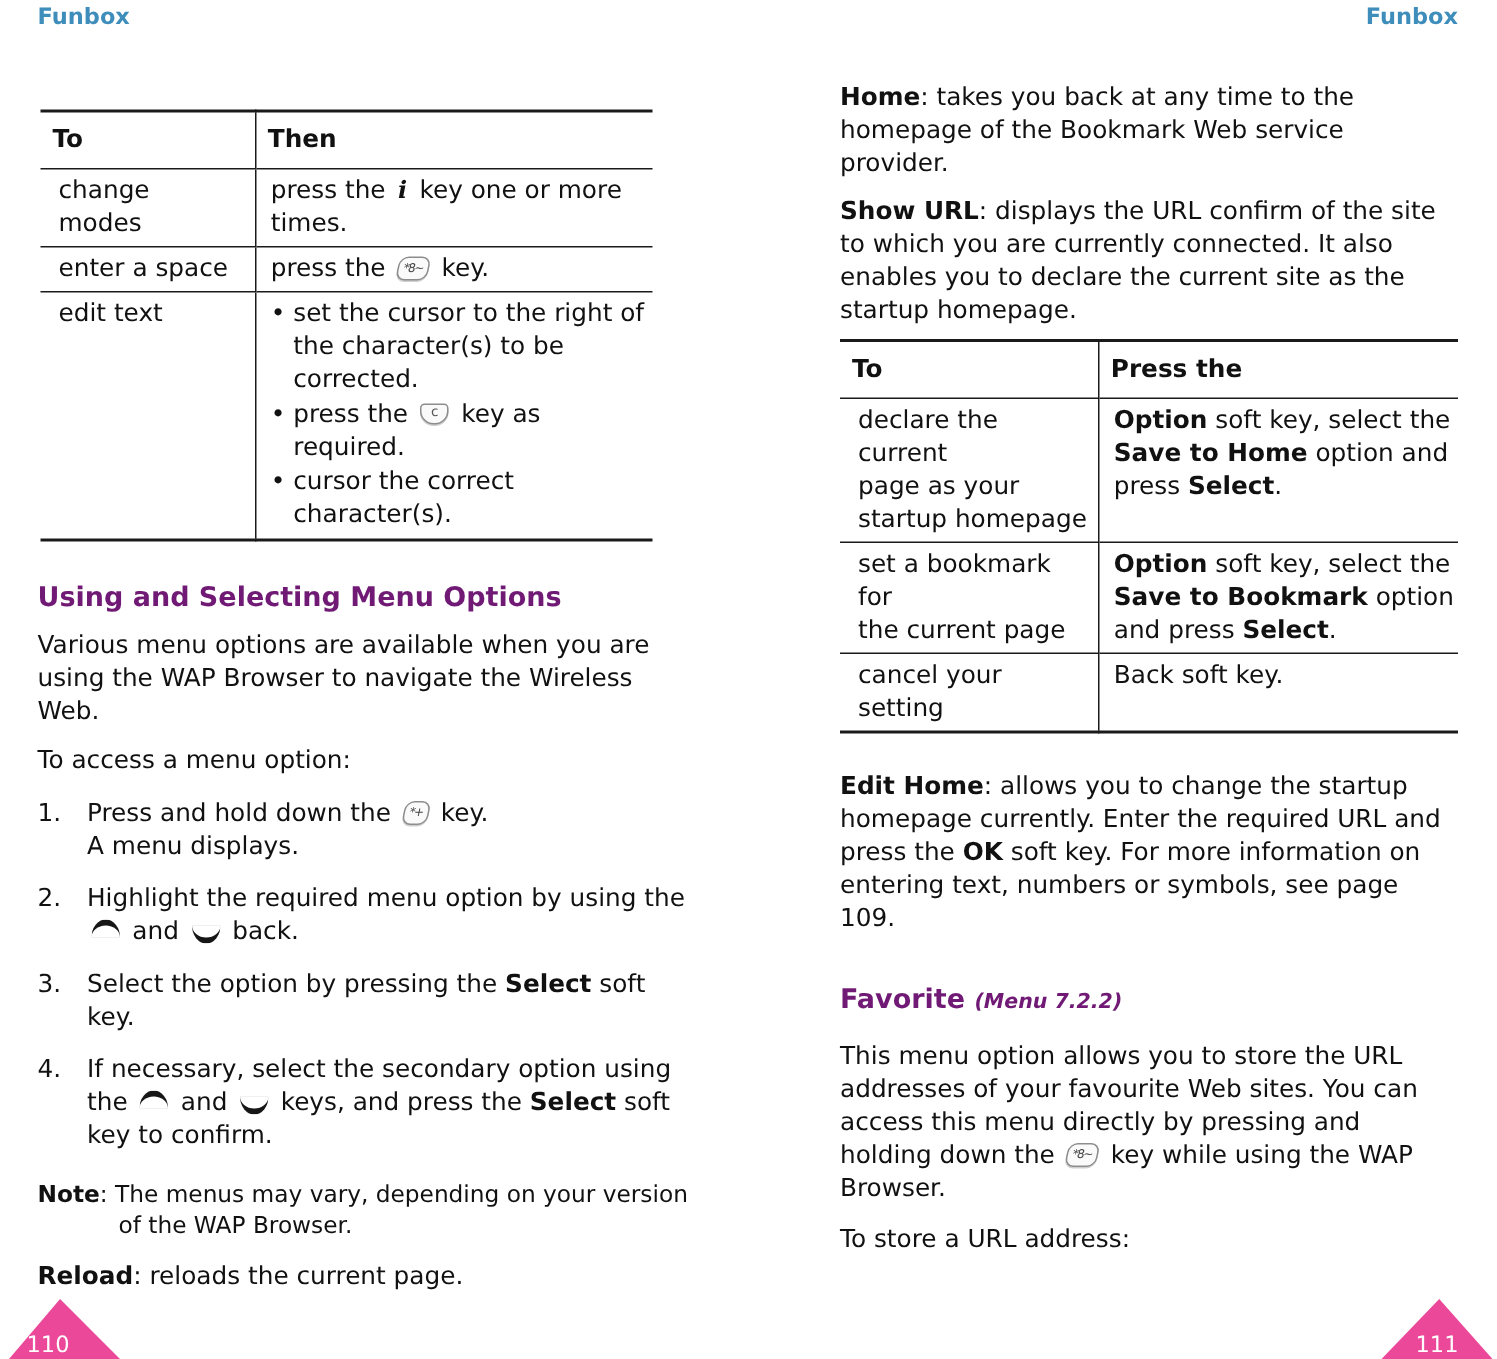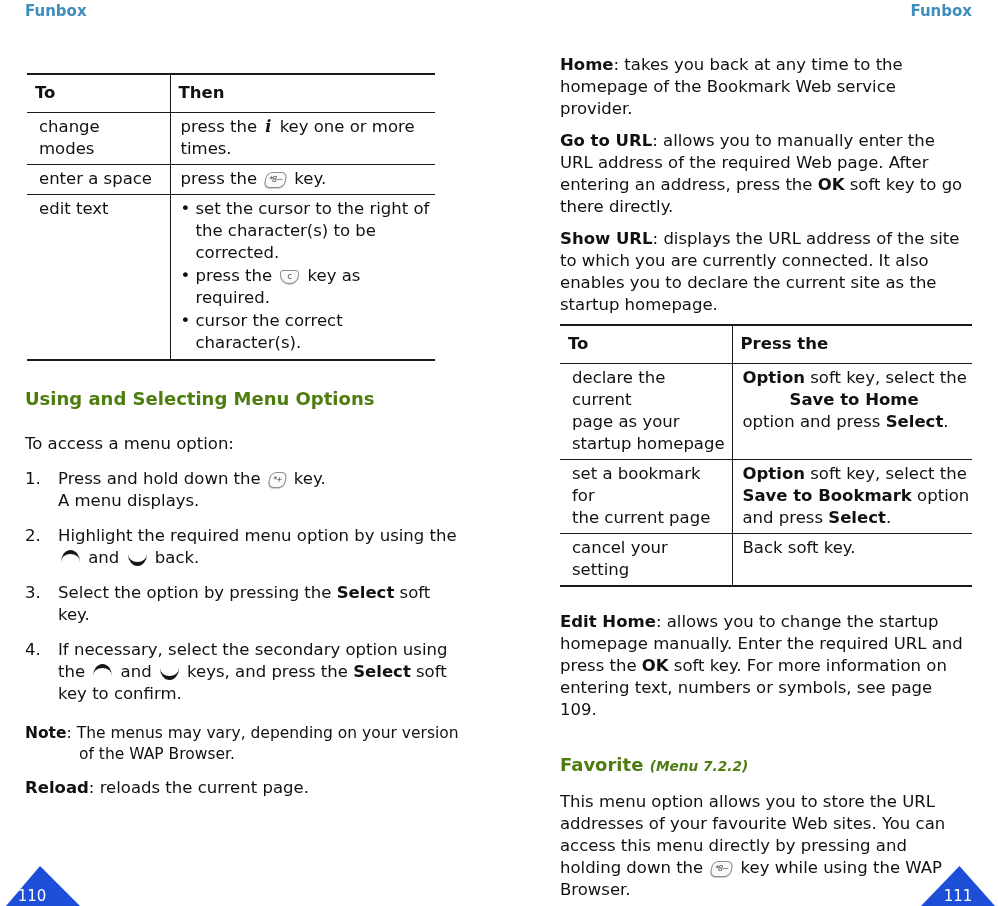--- a/index.html
+++ b/index.html
@@ -6,21 +6,21 @@
   .sheet{
     position:relative;width:998px;height:906px;background:#ffffff;overflow:hidden;
     font-family:"DejaVu Sans","Liberation Sans",sans-serif;
     font-size:16.5px;line-height:22px;color:#111;
   }
   .col{position:absolute;top:0;}
   .col-left{left:25px;width:438px;}
   .col-right{left:560px;width:412px;}
   .brand{font-size:15px;font-weight:700;color:#3e8dbb;line-height:18px;padding-top:2px;}
   .brand.right{text-align:right;}
-  h2{font-size:18px;line-height:23px;margin:0;font-weight:700;color:#4d7c0f;}
+  h2{font-size:18px;line-height:23px;margin:0;font-weight:700;color:#701a75;}
   p{margin:0;}
   
   table{border-collapse:collapse;table-layout:fixed;}
   .t-left{width:408px;margin-top:53px;margin-left:2px;}
   .t-right{width:412px;margin-top:8px;}
   table{border-top:2px solid #1a1a1a;border-bottom:2px solid #1a1a1a;}
   th,td{text-align:left;vertical-align:top;font-weight:400;}
   tr.hdr th{font-weight:700;padding:7px 4px 8px 8px;}
   tr.row{border-top:1.5px solid #1a1a1a;}
   td.c1{padding:3px 6px 4px 12px;}
@@ -46,21 +46,21 @@
     font-size:8px;line-height:9px;padding:2px 3px 3px;color:#444;margin:0 3px;letter-spacing:-1px;
     box-shadow:0 1px 0 #cfcfcf;}
   .clear-key-icon{
     border:1px solid #8d8d8d;border-radius:3px 3px 9px 9px;background:#fafafa;
     font-size:9px;line-height:9px;padding:1px 6px 2px;color:#555;margin:0 3px;box-shadow:0 1px 0 #cfcfcf;}
   .up-key-icon{width:19px;height:8px;border-top:4px solid #161616;
     border-radius:50% 50% 0 0 / 100% 100% 0 0;margin:0 3px;vertical-align:1px;}
   .down-key-icon{width:19px;height:8px;border-bottom:4px solid #161616;
     border-radius:0 0 50% 50% / 0 0 100% 100%;margin:0 3px;vertical-align:-3px;}
   
-  .tri{position:absolute;bottom:0;width:74px;height:40px;background:#1d4ed8;
+  .tri{position:absolute;bottom:0;width:74px;height:40px;background:#ec4899;
     display:flex;align-items:flex-end;justify-content:center;}
   .tri-left{left:6px;clip-path:polygon(46% 0,0 100%,100% 100%);}
   .tri-right{right:3px;clip-path:polygon(52% 0,0 100%,100% 100%);}
   .tri .pg{color:#fff;font-size:15px;line-height:19px;font-weight:400;}
   .tri-left .pg{margin-right:22px;}
 </style>
 </head>
 <body>
 
 <div class="sheet">
@@ -99,21 +99,22 @@
             <li>
                   <span><span>cursor the correct character(s).</span></span>
                 </li>
           </ul>
         </td>
       </tr>
     </tbody>
       </table>
 
     <h2 style="margin-top:26px;">Using and Selecting Menu Options</h2>
-    <p style="margin-top:23px;"><span>To access a menu option:</span></p>
+    <p style="margin-top:9px;"><span>Various menu options are available when you are using the WAP Browser to navigate the Wireless Web.</span></p>
+    <p style="margin-top:11px;"><span>To access a menu option:</span></p>
 
     <div class="step">
       <span class="n">1.</span>
       <div class="b"><span>Press and hold down the </span><span class="kicon star-key-icon">*+</span><span> key.</span><br><span>A menu displays.</span></div>
     </div>
     <div class="step">
       <span class="n">2.</span>
       <div class="b"><span>Highlight the required menu option by using the </span><span class="kicon up-key-icon"></span><span> and </span><span class="kicon down-key-icon"></span><span> back.</span></div>
     </div>
     <div class="step">
@@ -126,49 +127,48 @@
     </div>
 
     <p class="note" style="margin-top:18px;"><span style="font-weight: 700;">Note</span><span>: The menus may vary, depending on your version of the WAP Browser.</span></p>
     <p style="margin-top:12px;"><span style="font-weight: 700;">Reload</span><span>: reloads the current page.</span></p>
   </div>
 
   <div class="col col-right">
     <div class="brand right">Funbox</div>
 
     <p style="margin-top:34px;"><span style="font-weight: 700;">Home</span><span>: takes you back at any time to the homepage of the Bookmark Web service provider.</span></p>
-    <p style="margin-top:10px;"><span style="font-weight: 700;">Go to URL</span><span>: allows you to manually enter the URL address of the required Web page. After entering an address, press the </span><span style="font-weight: 700;">OK</span><span> soft key to go there directly.</span></p>
-    <p style="margin-top:10px;"><span style="font-weight: 700;">Show URL</span><span>: displays the URL address of the site to which you are currently connected. It also enables you to declare the current site as the startup homepage.</span></p>
+    <p style="margin-top:10px;"><span style="font-weight: 700;">Show URL</span><span>: displays the URL confirm of the site to which you are currently connected. It also enables you to declare the current site as the startup homepage.</span></p>
 
     <table class="t-right">
       <colgroup>
           <col class="a">
           <col class="b">
         </colgroup>
       <tbody>
           <tr class="hdr">
         <th>To</th>
         <th style="border-left:1.5px solid #1a1a1a;">Press the</th>
       </tr>
       <tr class="row">
         <td class="c1"><span>declare the current</span><br><span>page as your</span><br><span>startup homepage</span></td>
-        <td class="c2"><span style="font-weight: 700;">Option</span><span> soft key, select the </span><span style="font-weight: 700; margin-left: 47px;">Save to Home</span><span> option and press </span><span style="font-weight: 700;">Select</span><span>.</span></td>
+        <td class="c2"><span style="font-weight: 700;">Option</span><span> soft key, select the </span><span style="font-weight: 700;">Save to Home</span><span> option and press </span><span style="font-weight: 700;">Select</span><span>.</span></td>
       </tr>
       <tr class="row">
         <td class="c1"><span>set a bookmark for</span><br><span>the current page</span></td>
         <td class="c2"><span style="font-weight: 700;">Option</span><span> soft key, select the </span><span style="font-weight: 700;">Save to Bookmark</span><span> option and press </span><span style="font-weight: 700;">Select</span><span>.</span></td>
       </tr>
       <tr class="row">
         <td class="c1"><span>cancel your setting</span></td>
         <td class="c2"><span style="font-weight: 400;">Back</span><span> soft key.</span></td>
       </tr>
     </tbody>
       </table>
 
-    <p style="margin-top:24px;"><span style="font-weight: 700;">Edit Home</span><span>: allows you to change the startup homepage manually. Enter the required URL and press the </span><span style="font-weight: 700;">OK</span><span> soft key. For more information on entering text, numbers or symbols, see page 109.</span></p>
+    <p style="margin-top:24px;"><span style="font-weight: 700;">Edit Home</span><span>: allows you to change the startup homepage currently. Enter the required URL and press the </span><span style="font-weight: 700;">OK</span><span> soft key. For more information on entering text, numbers or symbols, see page 109.</span></p>
 
     <h2 style="margin-top:32px;"><span style="font-weight: 700;">Favorite</span><span> </span><span style="font-style: italic; font-size: 0.76em;">(Menu 7.2.2)</span></h2>
 
     <p style="margin-top:13px;"><span>This menu option allows you to store the URL addresses of your favourite Web sites. You can access this menu directly by pressing and holding down the </span><span class="kicon hash-key-icon">*8~</span><span> key while using the WAP Browser.</span></p>
     <p style="margin-top:12px;"><span>To store a URL address:</span></p>
 
   </div>
 
   <div class="tri tri-left">
     <span class="pg">110</span>

